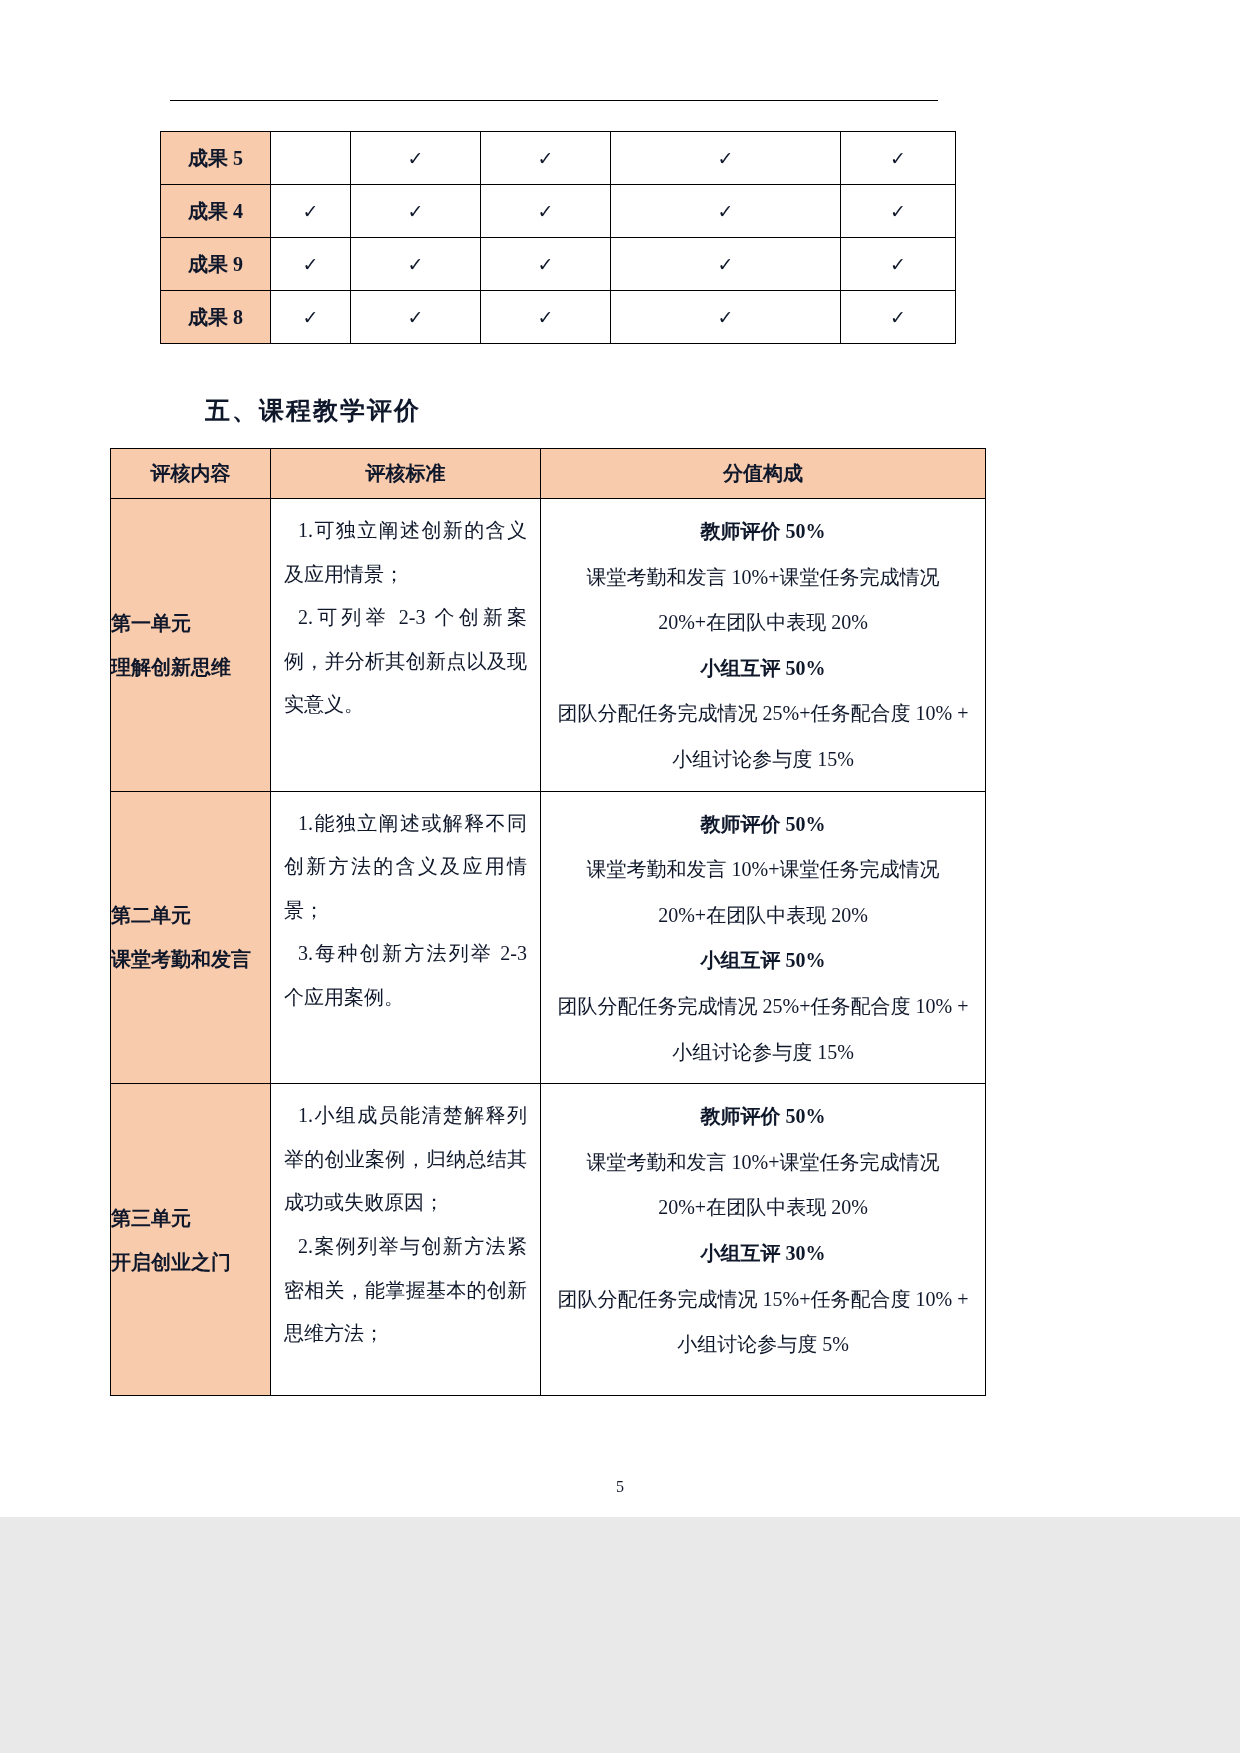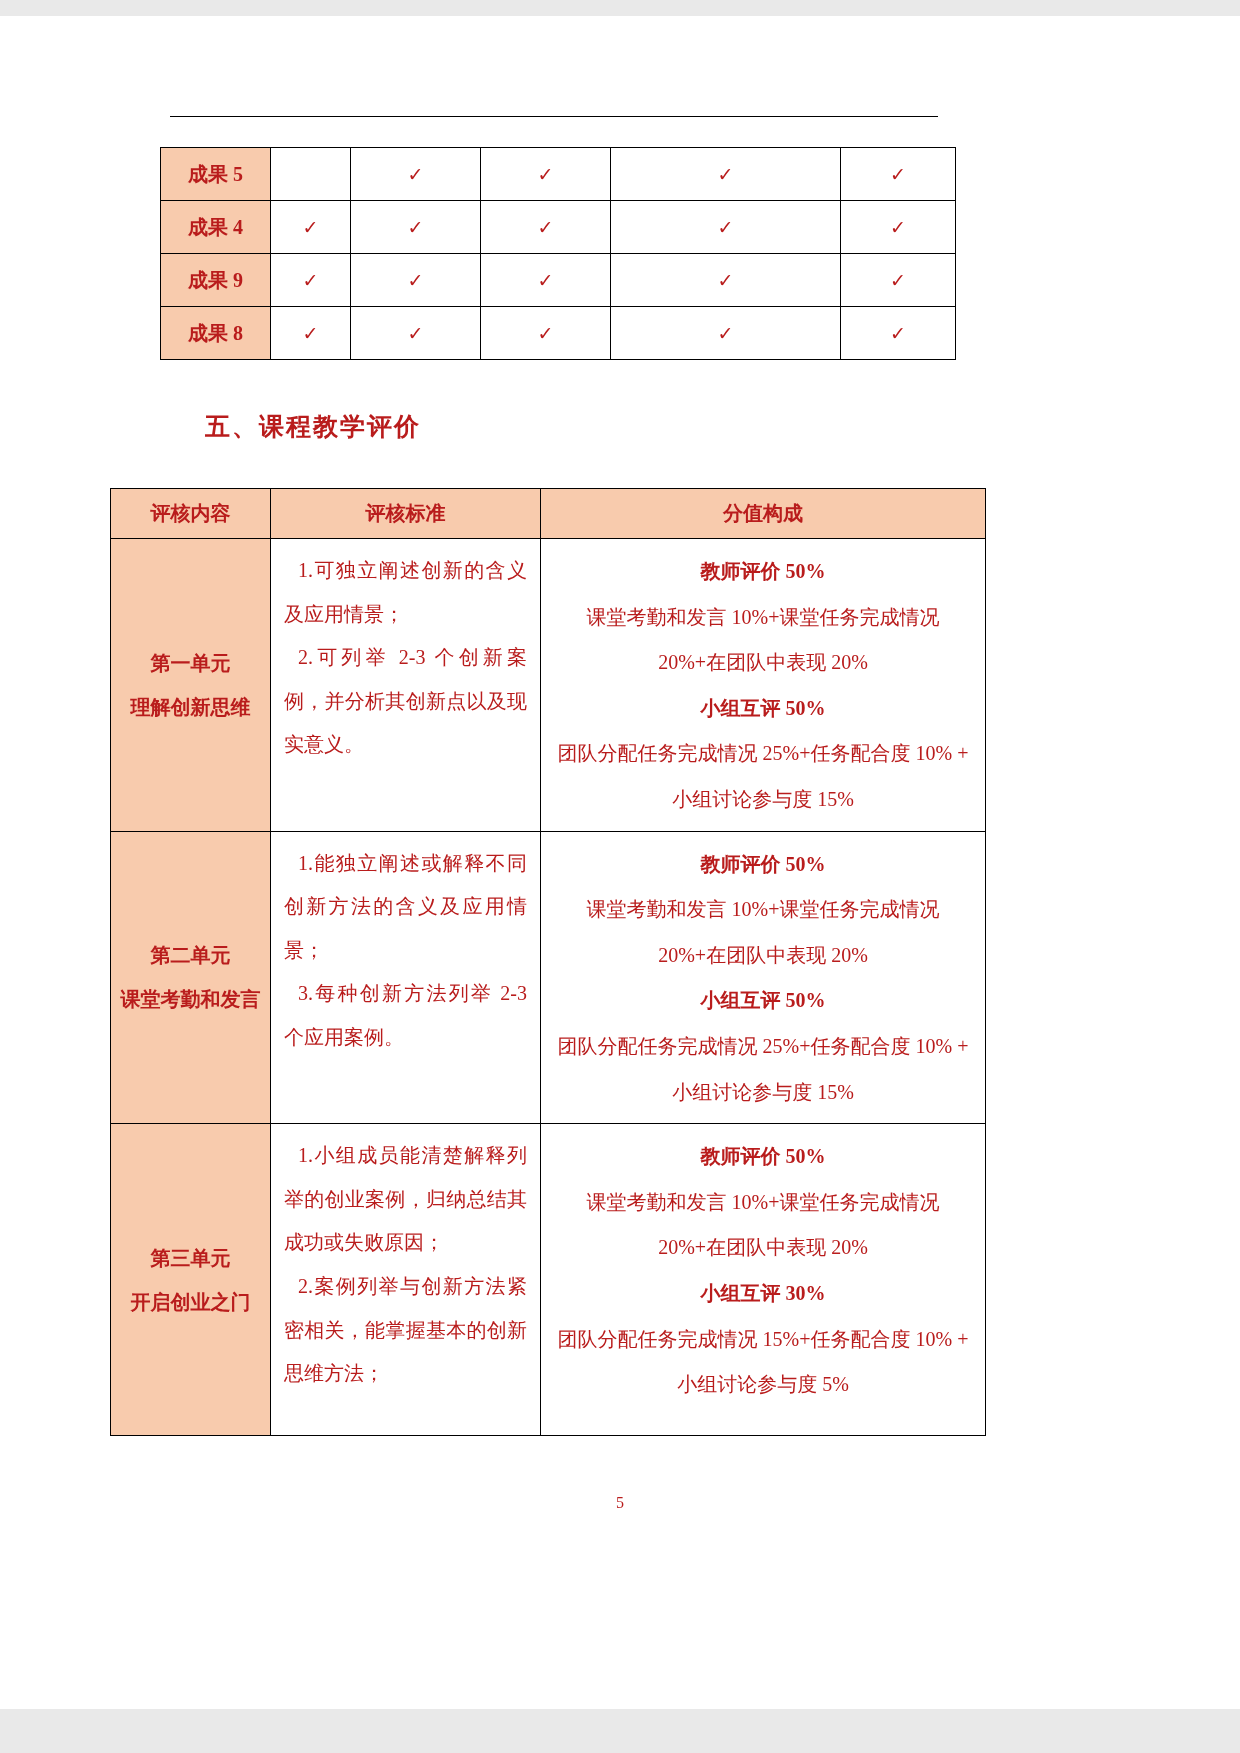--- a/index.html
+++ b/index.html
@@ -1,24 +1,24 @@
 <!DOCTYPE html>
 <html><head>
 <meta charset="utf-8">
 <style>
   * { margin: 0; padding: 0; box-sizing: border-box; }
   html, body { background: #e9e9e9; }
   .page {
     position: relative;
     width: 1240px;
-    height: 1693px;
-    margin: 16px auto;
+    height: 1517px;
+    margin: 0 auto;
     background: #ffffff;
     font-family: "Liberation Serif", "DejaVu Serif", serif;
-    color: #b91c1c;
+    color: #0f172a;
     overflow: hidden;
   }
   .header-rule {
     position: absolute;
     left: 170px;
     top: 100px;
     width: 768px;
     border-top: 1px solid #000000;
   }
 
@@ -53,41 +53,41 @@
     top: 394px;
     font-size: 25px;
     font-weight: bold;
     letter-spacing: 2px;
   }
 
   
   .eval-table {
     position: absolute;
     left: 110px;
-    top: 472px;
+    top: 448px;
     border-collapse: collapse;
     table-layout: fixed;
   }
   .eval-table th, .eval-table td {
     border: 1px solid #000000;
   }
   .eval-table th {
     background: #f8cbad;
     height: 50px;
     font-size: 20px;
     font-weight: bold;
     text-align: center;
     vertical-align: middle;
   }
   .eval-table tr.row-1 td { height: 278px; }
   .eval-table tr.row-2 td { height: 266px; }
   .eval-table tr.row-3 td { height: 312px; }
   .unit-cell {
     background: #f8cbad;
-    text-align: center;
+    text-align: left;
     vertical-align: middle;
     font-weight: bold;
     font-size: 20px;
     line-height: 2.2;
   }
   .criteria-cell {
     vertical-align: top;
     padding: 10px 13px 8px 13px;
     font-size: 20px;
     line-height: 2.18;

